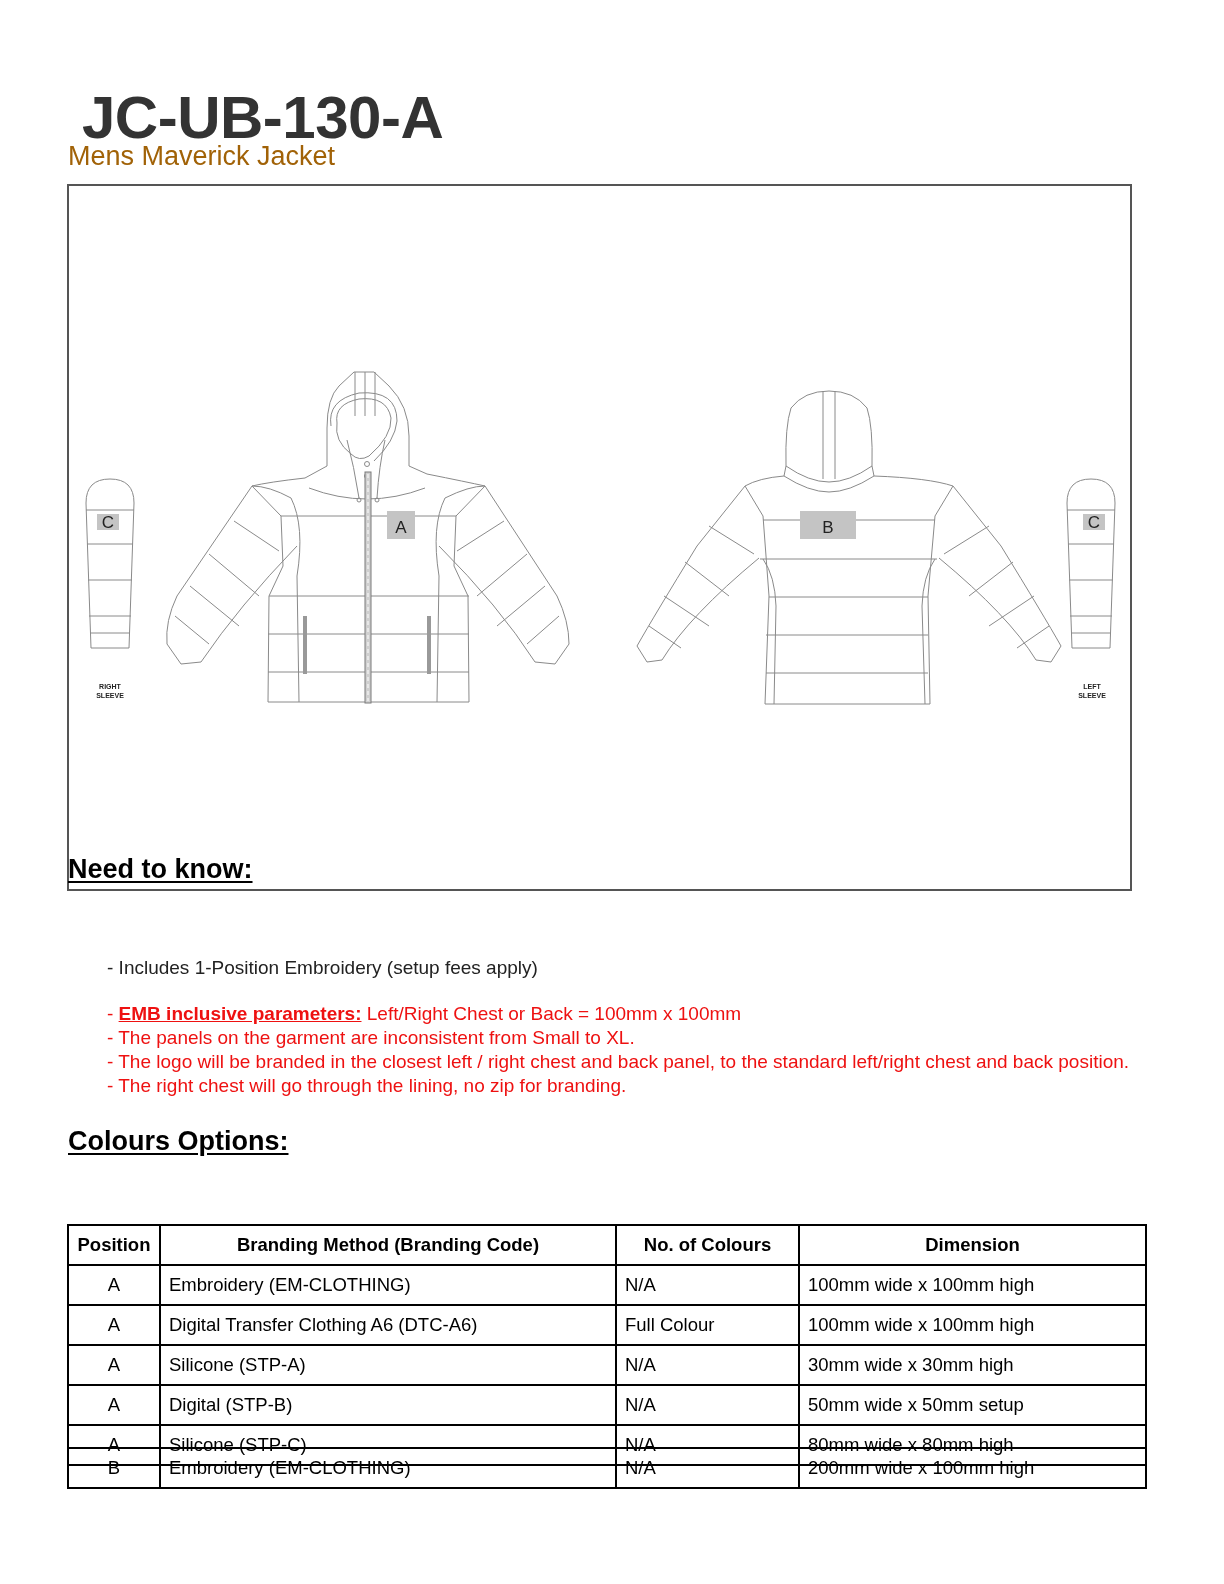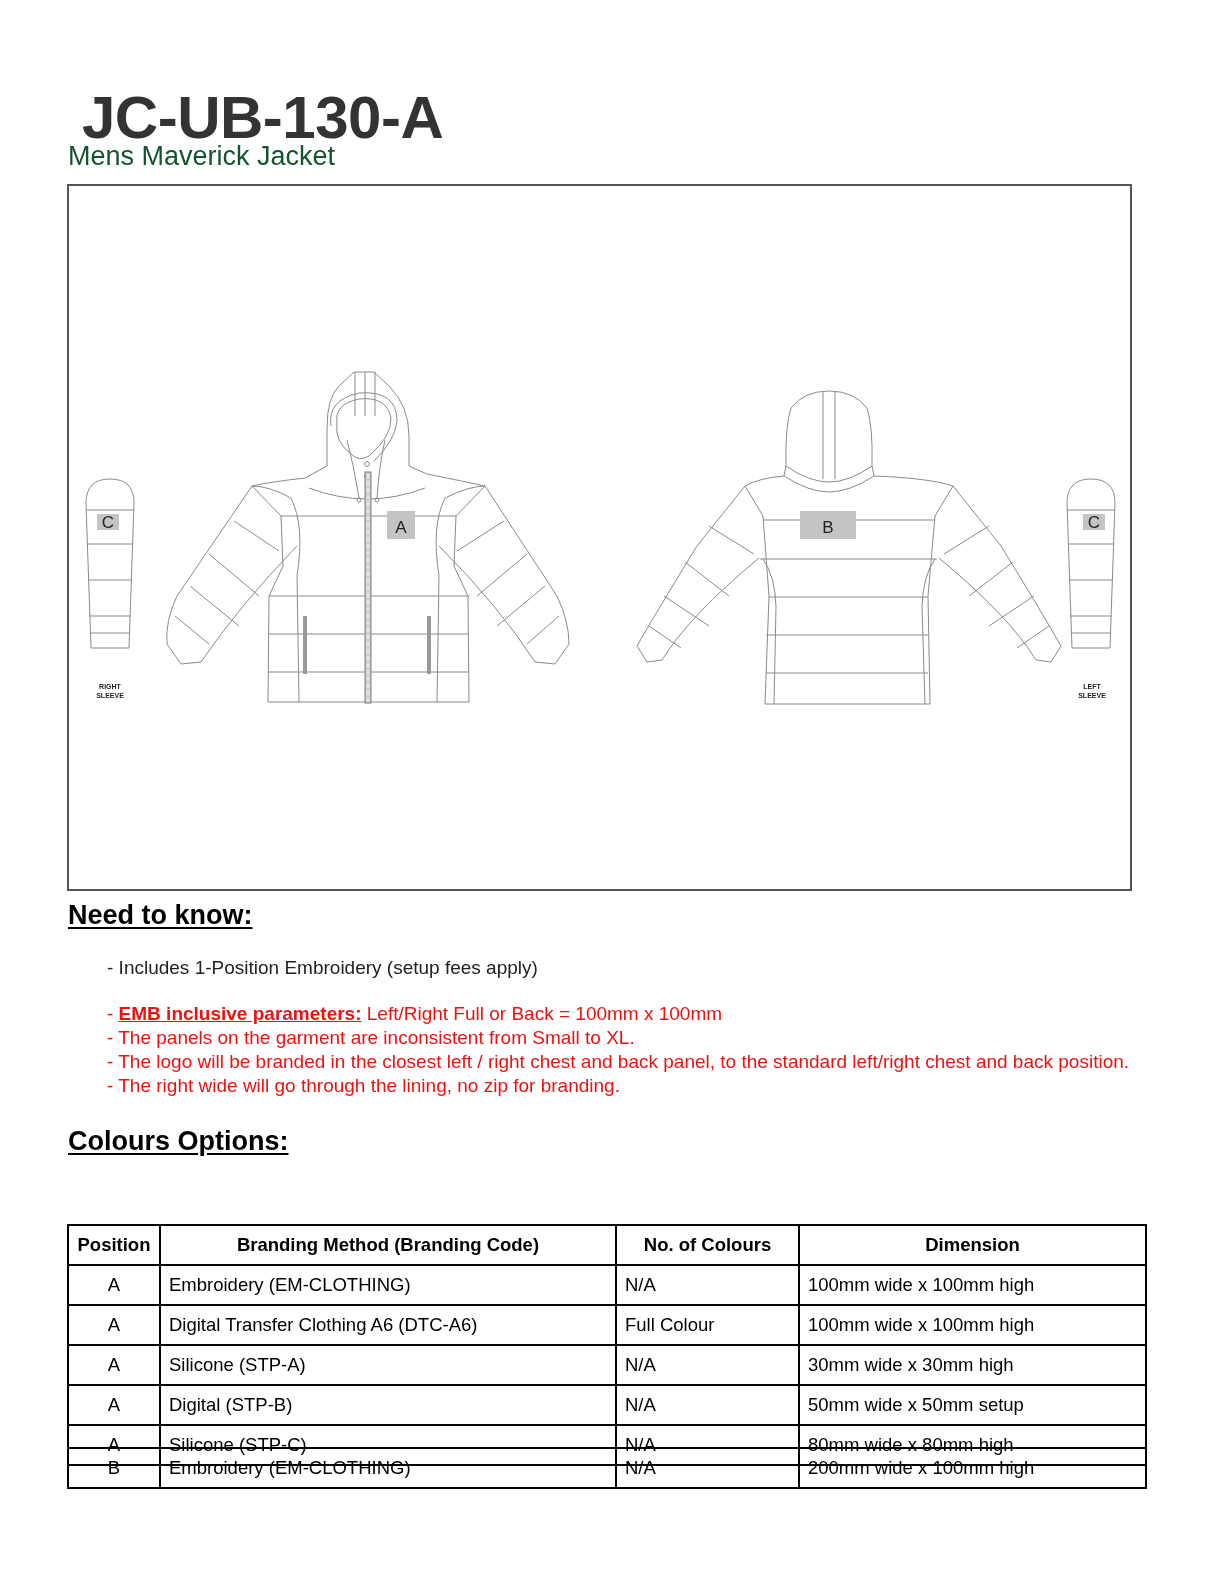--- a/index.html
+++ b/index.html
@@ -1,18 +1,18 @@
 <!DOCTYPE html>
 <html><head>
 <meta charset="utf-8">
 <style>
   html, body { margin: 0; padding: 0; background: #ffffff; }
   body { width: 1224px; height: 1584px; position: relative; font-family: "Liberation Sans", sans-serif; color: #000; overflow: hidden; }
   .title { position: absolute; left: 66px; top: 72px; font-size: 60px; font-weight: bold; color: #333333; letter-spacing: -0.5px; line-height: 1; margin: 16px; }
-  .subtitle { position: absolute; left: 68px; top: 143px; font-size: 27px; color: #14532d; line-height: 1; }
+  .subtitle { position: absolute; left: 68px; top: 143px; font-size: 27px; color: #a16207; line-height: 1; }
   .frame { position: absolute; left: 67px; top: 184px; width: 1061px; height: 703px; border: 2px solid #555; box-sizing: content-box; }
   .frame svg { position: absolute; left: 0; top: 0; }
   .h2 { position: absolute; left: 68px; font-size: 27px; font-weight: bold; text-decoration: underline; text-underline-offset: 3px; line-height: 1; }
   .note { position: absolute; left: 59px; font-size: 19px; line-height: 1; white-space: nowrap; margin-left: 48px; }
   .note.black { color: #222; }
   .note.red { color: #ee1111; }
   .note b { font-weight: bold; text-decoration: underline; }
   table.brand { position: absolute; left: 67px; border-collapse: collapse; font-size: 18.5px; table-layout: fixed; }
   table.brand td, table.brand th { border: 2px solid #000; height: 36px; padding: 0 8px; box-sizing: border-box; white-space: nowrap; }
   table.brand th { font-weight: bold; text-align: center; }
@@ -137,27 +137,27 @@
       <text x="332" y="347" font-size="17">A</text>
       <text x="759" y="347" font-size="17">B</text>
       <text x="41" y="503" font-size="7" font-weight="bold">RIGHT</text>
       <text x="41" y="512" font-size="7" font-weight="bold">SLEEVE</text>
       <text x="1023" y="503" font-size="7" font-weight="bold">LEFT</text>
       <text x="1023" y="512" font-size="7" font-weight="bold">SLEEVE</text>
     </g>
   </svg>
 </div>
 
-<div class="h2" style="top:902px;">Need to know:</div>
+<div class="h2" style="top:856px;">Need to know:</div>
 
 <div class="note black" style="top:958px;">- Includes 1-Position Embroidery (setup fees apply)</div>
-<div class="note red" style="top:1004px;"><span>- </span><b>EMB inclusive parameters:</b><span> Left/Right Full or Back = 100mm x 100mm</span></div>
+<div class="note red" style="top:1004px;"><span>- </span><b>EMB inclusive parameters:</b><span> Left/Right Chest or Back = 100mm x 100mm</span></div>
 <div class="note red" style="top:1028px;">- The panels on the garment are inconsistent from Small to XL.</div>
 <div class="note red" style="top:1052px;">- The logo will be branded in the closest left / right chest and back panel, to the standard left/right chest and back position.</div>
-<div class="note red" style="top:1076px;">- The right wide will go through the lining, no zip for branding.</div>
+<div class="note red" style="top:1076px;">- The right chest will go through the lining, no zip for branding.</div>
 
 <div class="h2" style="top:1128px;">Colours Options:</div>
 
 <table class="brand" style="top:1224px; width:1078px;padding-left:24px;">
   <colgroup>
       <col style="width:92px">
       <col style="width:456px">
       <col style="width:183px">
       <col style="width:347px">
     </colgroup>

